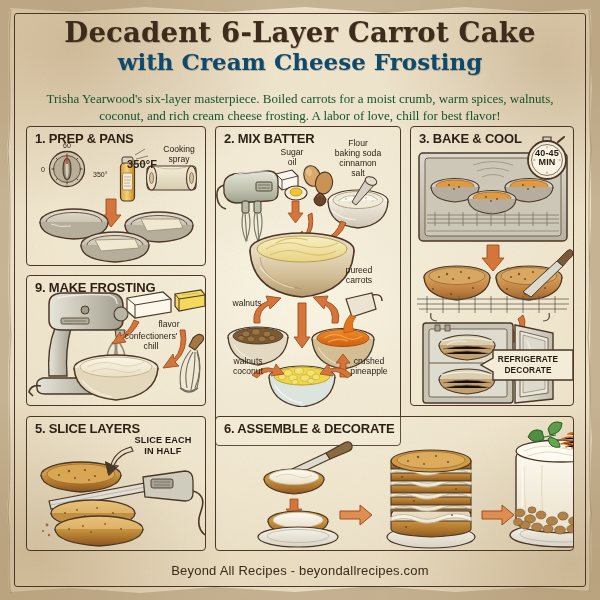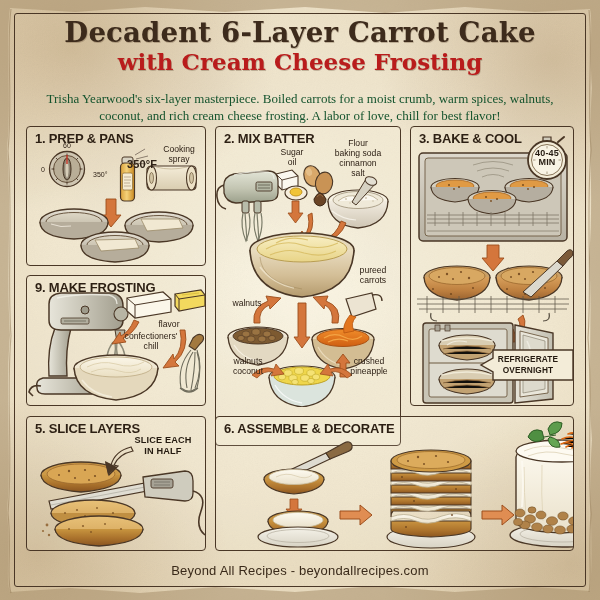--- a/index.html
+++ b/index.html
@@ -32,21 +32,21 @@
   }
   
   #header{position:absolute;left:0;right:0;top:18px;text-align:center;}
   .ttl1{
     font-family:"DejaVu Serif",serif;font-weight:700;
     font-size:27.5px;letter-spacing:.2px;color:#3d2b1c;line-height:1.06;
     text-shadow:.6px .6px 0 rgba(90,66,42,.30);
   }
   .ttl2{
     font-family:"DejaVu Serif",serif;font-weight:700;
-    font-size:23px;color:#b91c1c;line-height:1.18;margin-top:1px;
+    font-size:23px;color:#0c4a6e;line-height:1.18;margin-top:1px;
     text-shadow:.6px .6px 0 rgba(90,66,42,.30);
   }
   #subtitle{
     position:absolute;left:38px;right:38px;top:90px;text-align:center;
     font-family:"Liberation Serif",serif;font-size:13px;line-height:1.32;
     color:#14532d;
   }
   
   .panel{
     position:absolute;border:1.5px solid #4a3726;border-radius:4px;
@@ -391,21 +391,21 @@
       <path d="M36,248 Q46,238 58,242 L60,237 L68,247 L55,249 L57,245 Q48,243 41,251 Z" fill="#d4763c" stroke="#9c4e1c" stroke-width=".8"></path>
       <path d="M136,248 Q126,238 114,242 L112,237 L104,247 L117,249 L115,245 Q124,243 131,251 Z" fill="#d4763c" stroke="#9c4e1c" stroke-width=".8"></path>
     </g>
   </svg>
   <div class="lbl" style="left:54px;top:21px;width:44px;white-space:pre-line;">Sugar
 oil</div>
   <div class="lbl" style="left:110px;top:12px;width:64px;white-space:pre-line;">Flour
 baking soda
 cinnamon
 salt</div>
-  <div class="lbl" style="left:133px;top:139px;width:48px;white-space:pre-line;">pureed
+  <div class="lbl" style="left:119px;top:139px;width:48px;white-space:pre-line;">pureed
 carrots</div>
   <div class="lbl" style="left:8px;top:172px;width:46px;">walnuts</div>
   <div class="lbl" style="left:6px;top:230px;width:52px;white-space:pre-line;">walnuts
 coconut</div>
   <div class="lbl" style="left:126px;top:230px;width:54px;white-space:pre-line;">crushed
 pineapple</div>
 </div>
 
 <div class="panel" id="p3">
   <div class="ptitle">3. BAKE &amp; COOL</div>
@@ -595,21 +595,21 @@
   </div>
   <div class="caps" style="left:112px;top:22px;width:48px;white-space:pre-line;font-size:9px;line-height:1.05;">40-45
 MIN</div>
 
   <div class="ov" style="left:68px;top:220px;">
     <svg width="96" height="36" viewBox="0 0 96 36">
       <path d="M14,3 L94,3 L94,33 L14,33 L14,25 L2,18 L14,11 Z" fill="#f3ecd8" stroke="#4a3726" stroke-width="1.4"></path>
     </svg>
   </div>
   <div class="caps" style="left:74px;top:227px;width:86px;white-space:pre-line;font-size:8.3px;line-height:1.28;">REFRIGERATE
-OVERNIGHT</div>
+DECORATE</div>
 </div>
 
 <div class="panel" id="p4">
   <div class="ptitle">9. MAKE FROSTING</div>
   <svg width="180" height="131" viewBox="0 0 180 131">
     <defs>
       <linearGradient id="standg" x1="0" y1="0" x2="1" y2="0">
         <stop offset="0" stop-color="#e7e5da"></stop>
           <stop offset=".45" stop-color="#c9c6b8"></stop>
           <stop offset="1" stop-color="#a19d8d"></stop>

